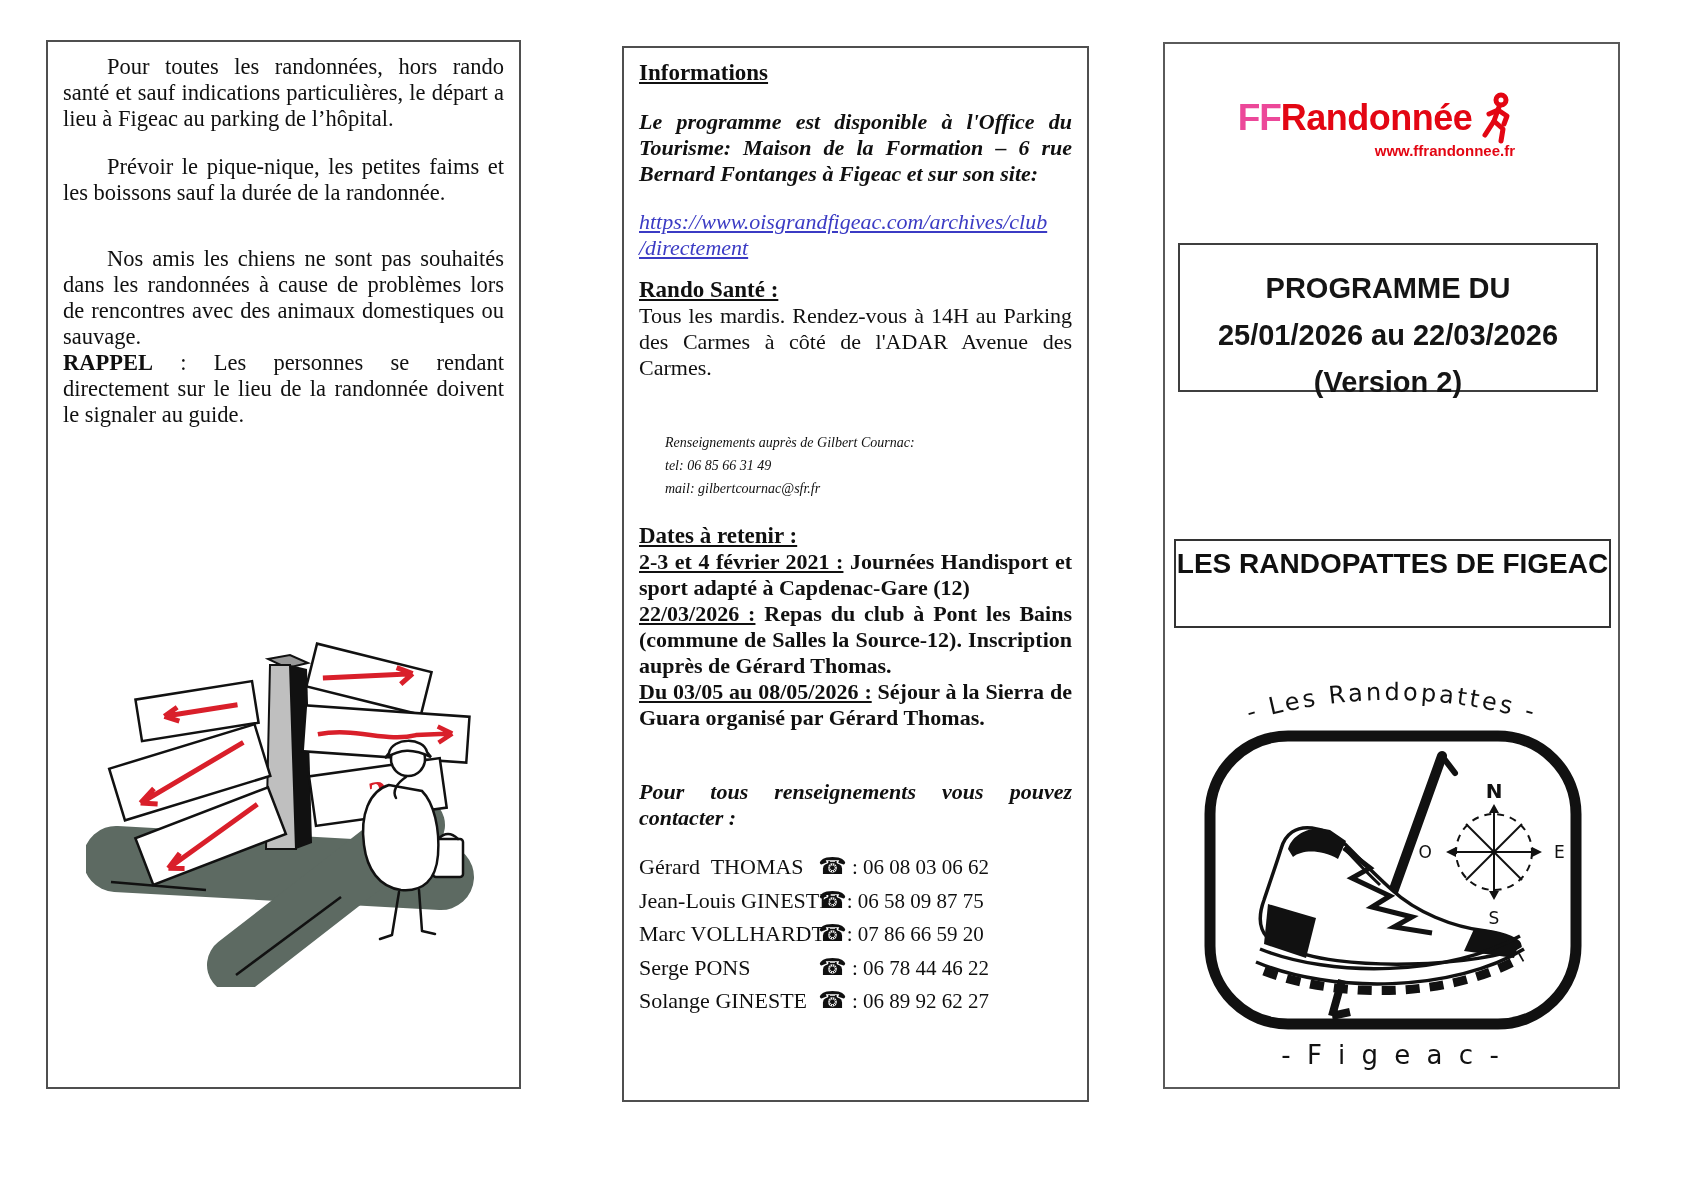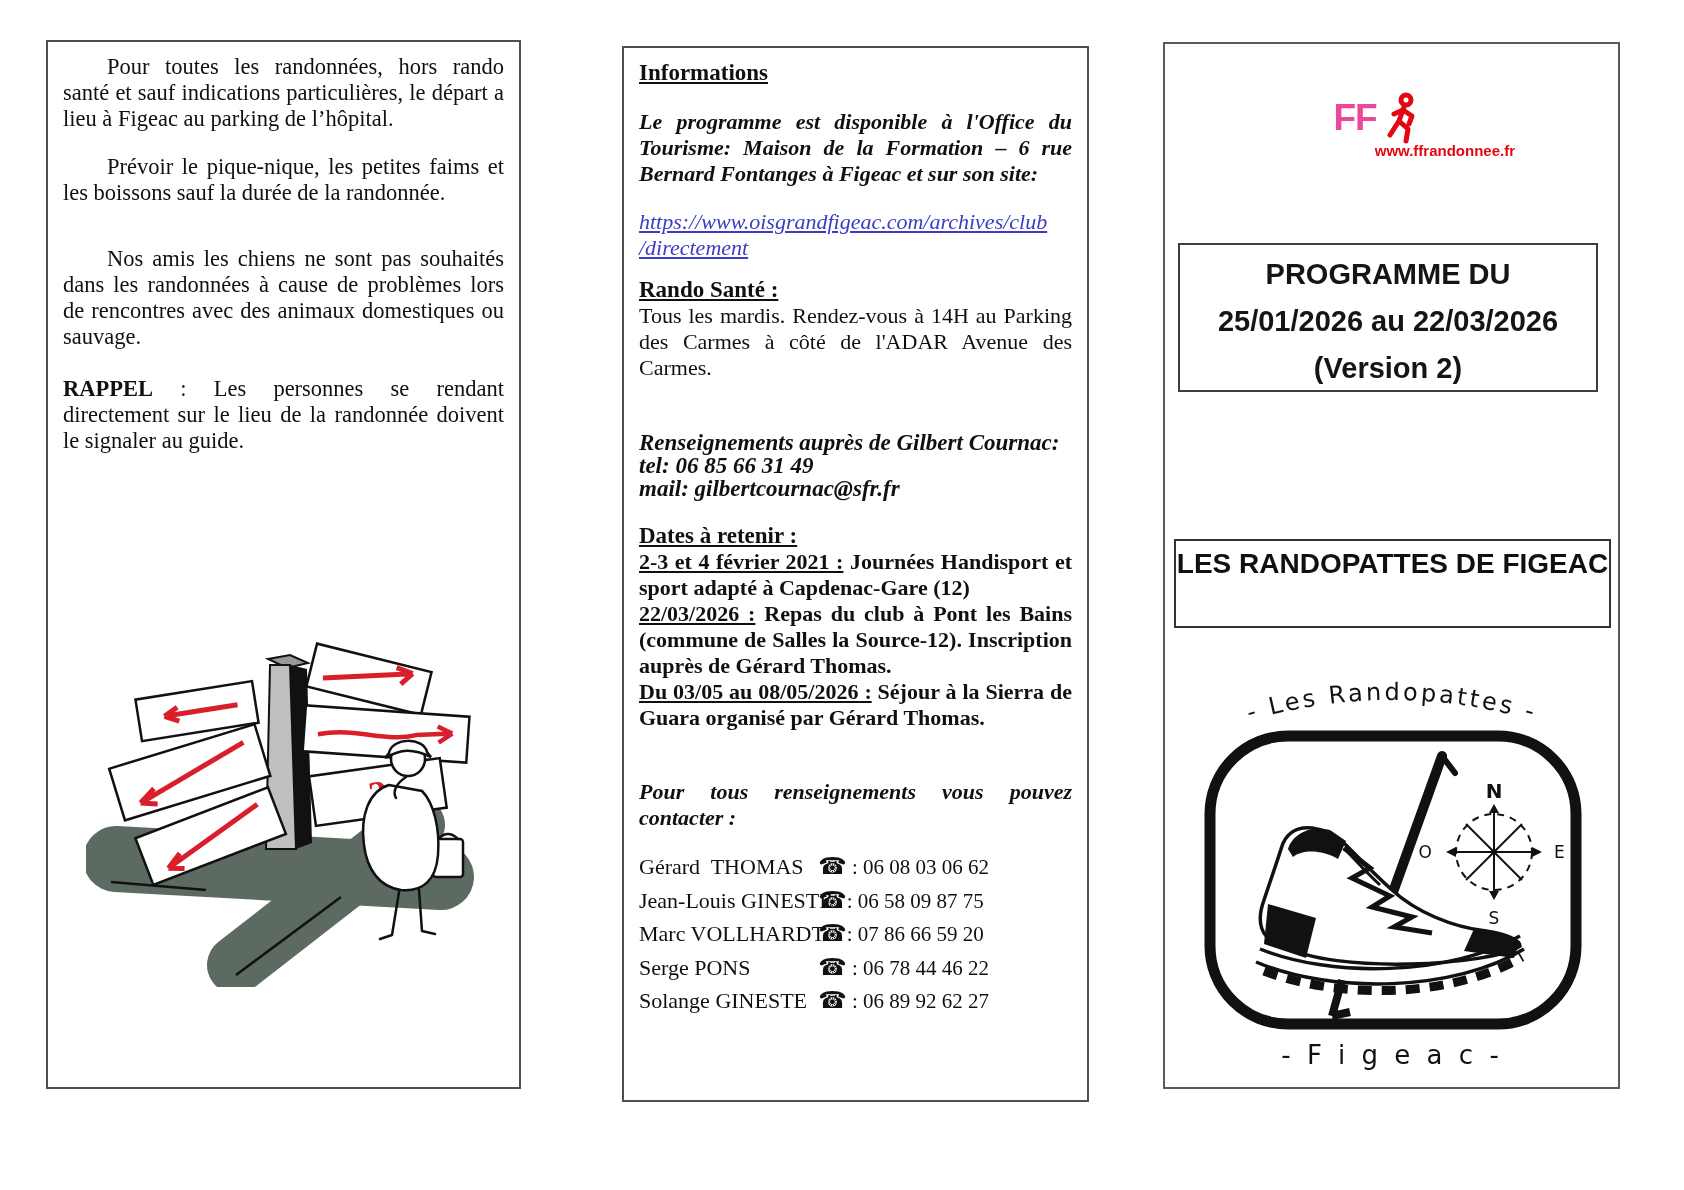--- a/index.html
+++ b/index.html
@@ -7,54 +7,54 @@
          font-family:"Liberation Serif", serif;color:#101010;}
   .panel{position:absolute;background:#fff;border:2px solid #4f4f4f;box-sizing:border-box;}
   #panel1{left:46px;top:40px;width:475px;height:1049px;padding:12px 15px;}
   #panel2{left:622px;top:46px;width:467px;height:1056px;padding:12px 15px;}
   #panel3{left:1163px;top:42px;width:457px;height:1047px;border-color:#5a5a5a;}
 
   
   #panel1 p{margin:0;font-size:22.5px;line-height:26px;text-align:justify;text-indent:44px;}
   #panel1 .p2{margin-top:22px;}
   #panel1 .p3{margin-top:40px;}
-  #panel1 .p4{margin-top:26px;text-indent:0;}
+  #panel1 .p4{text-indent:0;}
   .rappel{font-weight:bold;}
   #crossroads{position:absolute;left:38px;top:555px;}
 
   
   #panel2 .h{font-size:23px;font-weight:bold;text-decoration:underline;line-height:26px;}
   #panel2 .prog{margin-top:23px;font-size:22px;font-weight:bold;font-style:italic;
                 line-height:26px;text-align:justify;}
   .linkline{display:block;font-size:22px;font-style:italic;color:#3b3bc4;
             text-decoration:underline;line-height:26px;}
   #panel2 .rsh{margin-top:16px;}
   #panel2 .body{font-size:22px;line-height:26px;text-align:justify;}
-  .rens{margin-top:50px;font-size:23px;font-weight:bold;font-style:italic;line-height:23px;}
+  .rens{margin-top:50px;font-size:14px;font-weight:normal;font-style:italic;line-height:23px;margin-left:26px;}
   #panel2 .datesh{margin-top:23px;}
   .dateline{font-size:22px;font-weight:bold;line-height:26px;text-align:justify;}
   .dateline .du{text-decoration:underline;}
   .intro{margin-top:48px;font-size:22px;font-weight:bold;font-style:italic;
          line-height:26px;text-align:justify;}
   .contact-row{display:flex;align-items:baseline;height:33.5px;font-size:22px;}
   .contact-name{width:179px;white-space:pre;}
   .phone{font-size:21px;}
   .phone .glyph{font-family:"DejaVu Sans", sans-serif;font-size:23px;}
 
   
   #panel3{font-family:"Liberation Sans", sans-serif;}
   #logo{position:absolute;left:62px;top:48px;width:300px;}
   #logo .brandline{display:flex;align-items:center;justify-content:center;}
   .ff{font-size:37px;font-weight:900;color:#ec4899;letter-spacing:-1px;}
   .brand{font-size:36px;font-weight:900;color:#e30613;letter-spacing:-0.5px;}
   .brandurl{display:block;text-align:right;color:#e30613;font-weight:bold;
             font-size:15px;margin-top:-2px;padding-right:12px;}
   #progbox{position:absolute;left:13px;top:199px;width:420px;height:149px;
            border:2px solid #3f3f3f;box-sizing:border-box;text-align:center;
-           font-size:29px;font-weight:bold;line-height:47px;padding-top:6px;color:#151515;}
+           font-size:29px;font-weight:bold;line-height:47px;padding-top:20px;color:#151515;}
   #clubbox{position:absolute;left:9px;top:495px;width:437px;height:89px;
            border:2px solid #333;box-sizing:border-box;text-align:center;
            font-size:28px;font-weight:bold;padding-top:7px;color:#101010;}
   #badge{position:absolute;left:27px;top:600px;}
 </style>
 </head>
 <body>
 
 <div id="sheet">
 
@@ -156,20 +156,21 @@
       <span class="contact-name">Solange GINESTE</span>
       <span class="phone"><span class="glyph">☎</span><span> : 06 89 92 62 27</span></span>
     </div>
   </div>
 
   <div class="panel" id="panel3">
 
     <div id="logo">
       <div class="brandline">
         <span class="ff">FF</span>
+          <span class="brand">Randonnée</span>
         <svg width="40" height="52" viewBox="0 0 40 52" style="margin-left:4px">
           <g fill="none" stroke="#e30613" stroke-width="5" stroke-linecap="round" stroke-linejoin="round">
             <circle cx="25" cy="8" r="5"></circle>
             <path d="M23 15 L18 29 L9 43"></path>
             <path d="M18 29 L27 37 L25 49"></path>
             <path d="M22 18 L31 24 L28 32"></path>
             <path d="M22 18 L13 22"></path>
           </g>
         </svg>
       </div>

